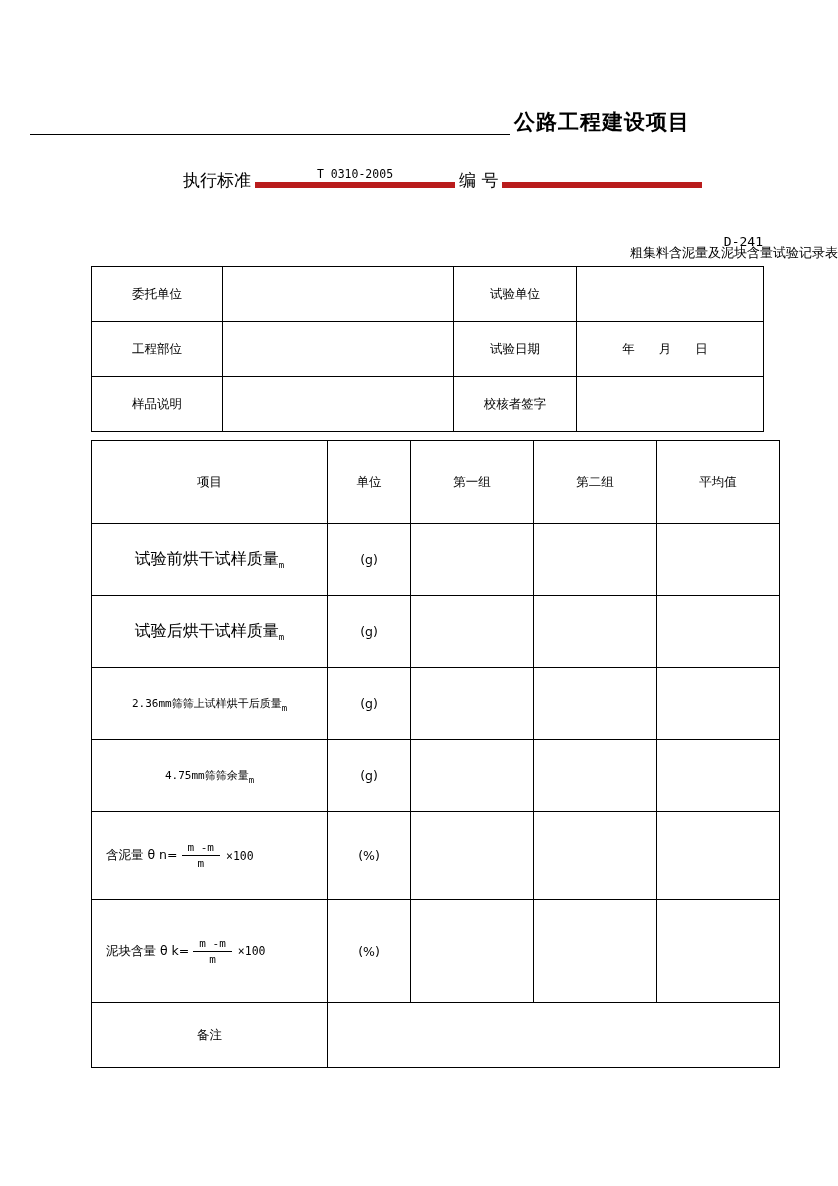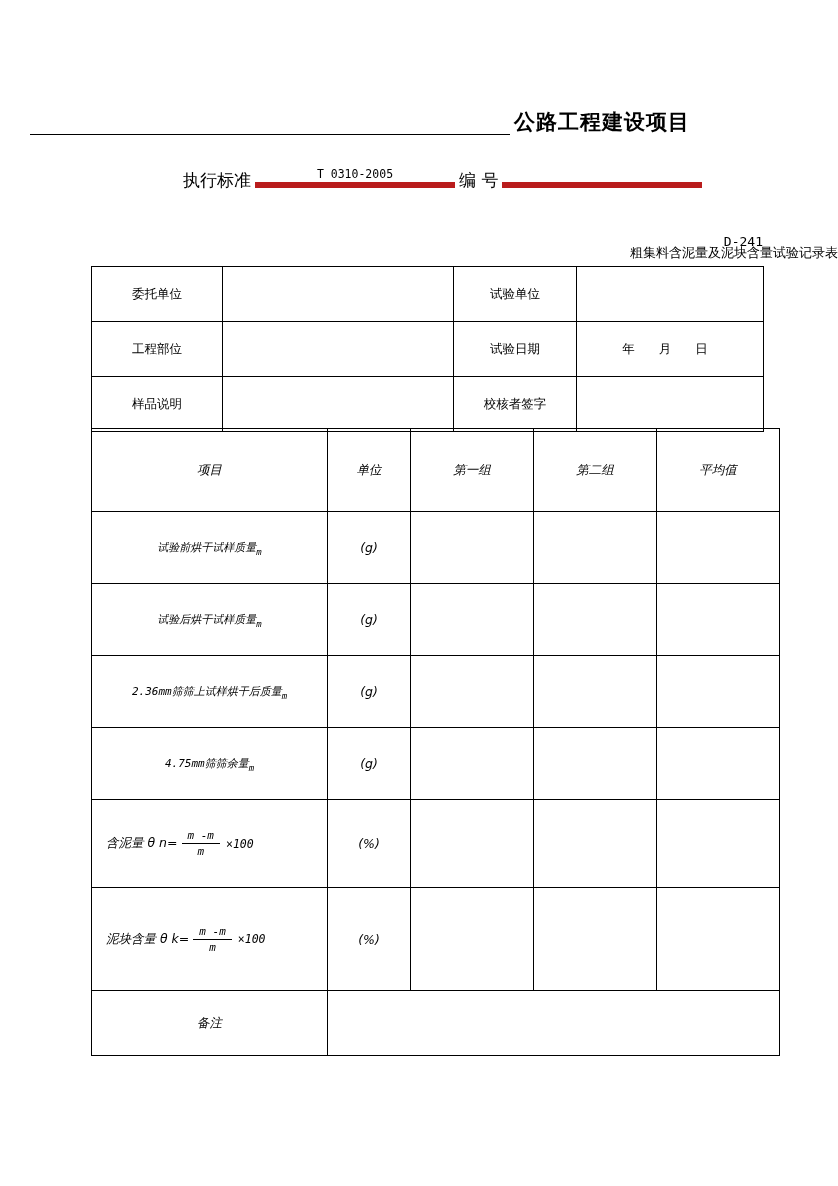--- a/index.html
+++ b/index.html
@@ -135,25 +135,24 @@
     text-align: center;
     font-family: "DejaVu Sans", sans-serif;
     font-size: 12.5px;
     letter-spacing: 10px;
     padding-left: 18px;
   }
 
   
   .data-table {
     position: absolute;
-    top: 428px;
+    top: 440px;
     left: 91px;
     width: 673px;
     table-layout: fixed;
-    font-style: italic;
   }
   .data-table td {
     border: 1px solid #000;
     font-size: 12.5px;
     font-family: "DejaVu Sans", sans-serif;
     text-align: center;
     vertical-align: middle;
   }
   .col-item { width: 233px; }
   .col-unit { width: 80px; }
@@ -165,21 +164,21 @@
   .body-row td { height: 69px; }
   .formula-row td { height: 85px; }
   .formula-row2 td { height: 100px; }
   .note-row td { height: 62px; }
 
   .unit-mono {
     font-family: "DejaVu Sans Mono", monospace;
     font-size: 12px;
   }
   .item-text {
-    font-size: 11px;
+    font-size: 16px;
   }
   .mono-inline {
     font-family: "DejaVu Sans Mono", monospace;
     font-size: 11px;
   }
   .sub {
     font-size: 9px;
     vertical-align: sub;
     font-family: "DejaVu Sans Mono", monospace;
   }

